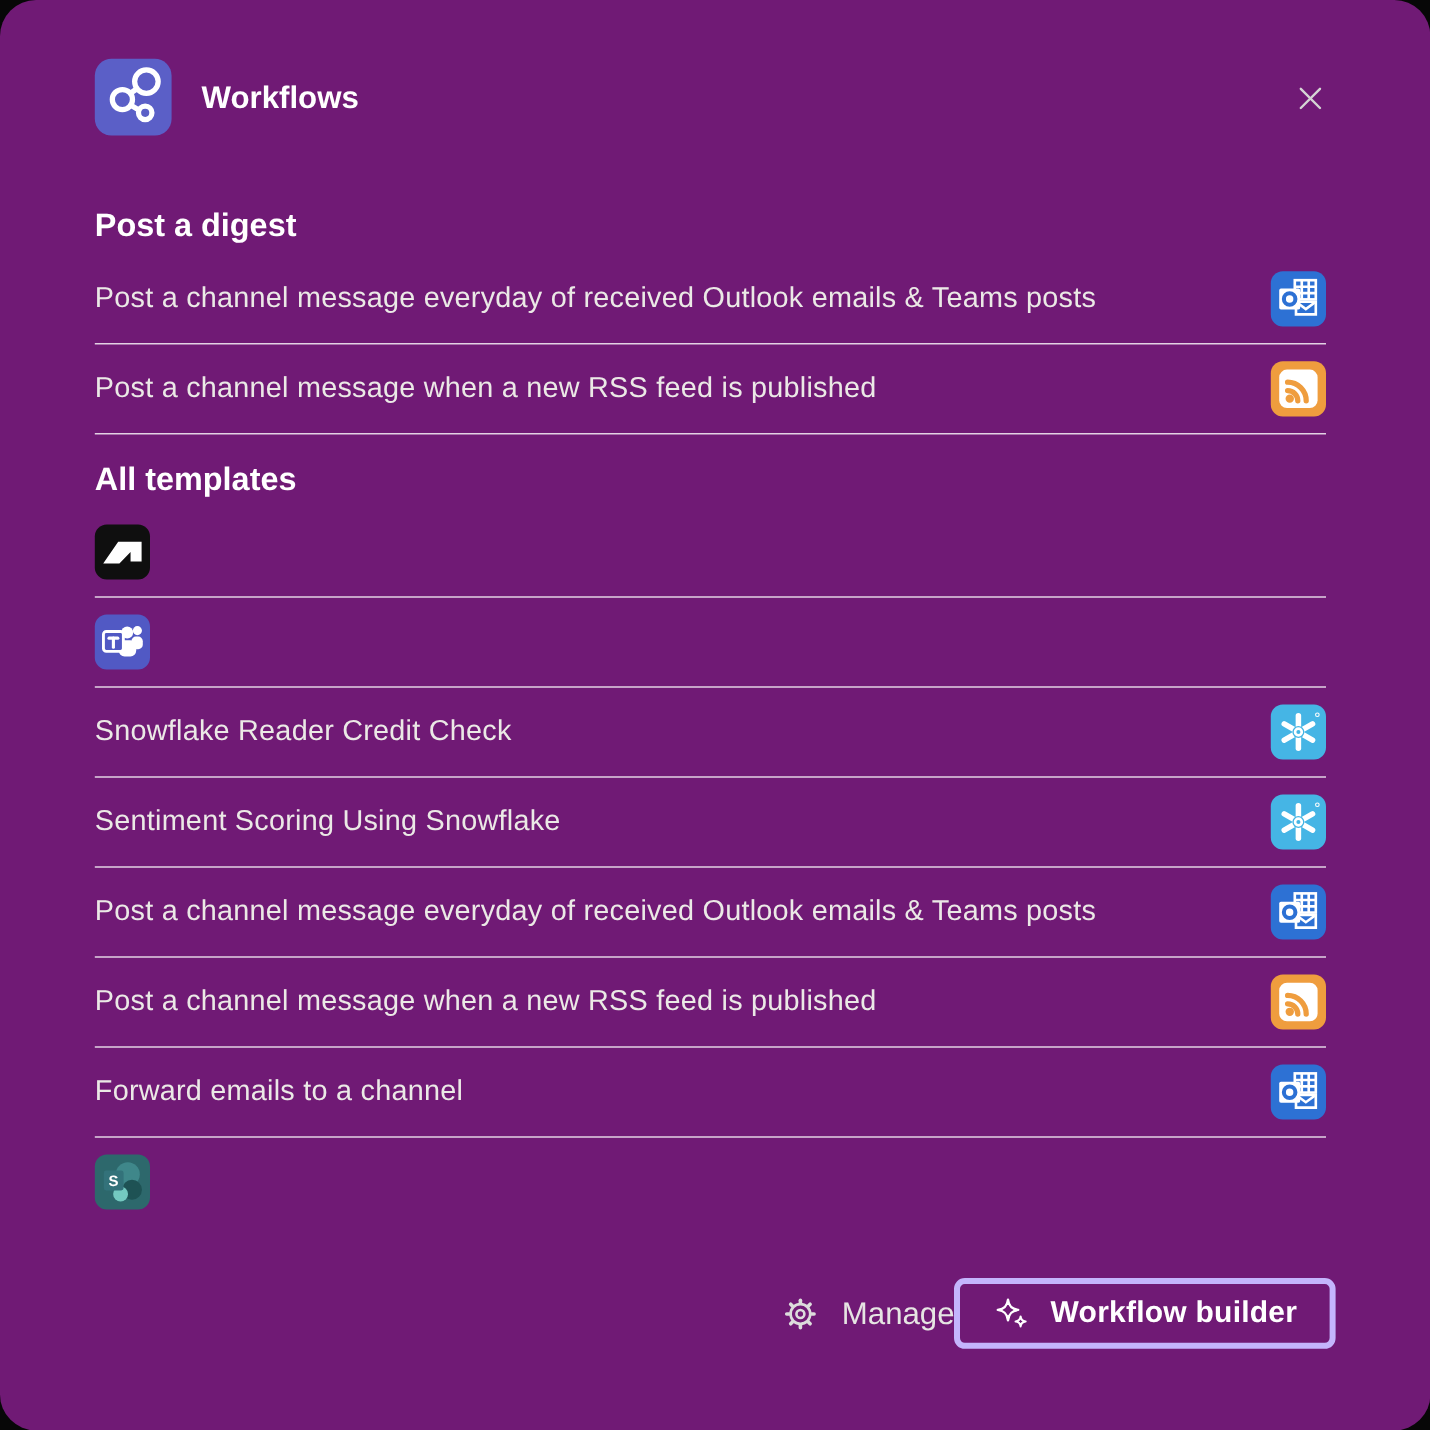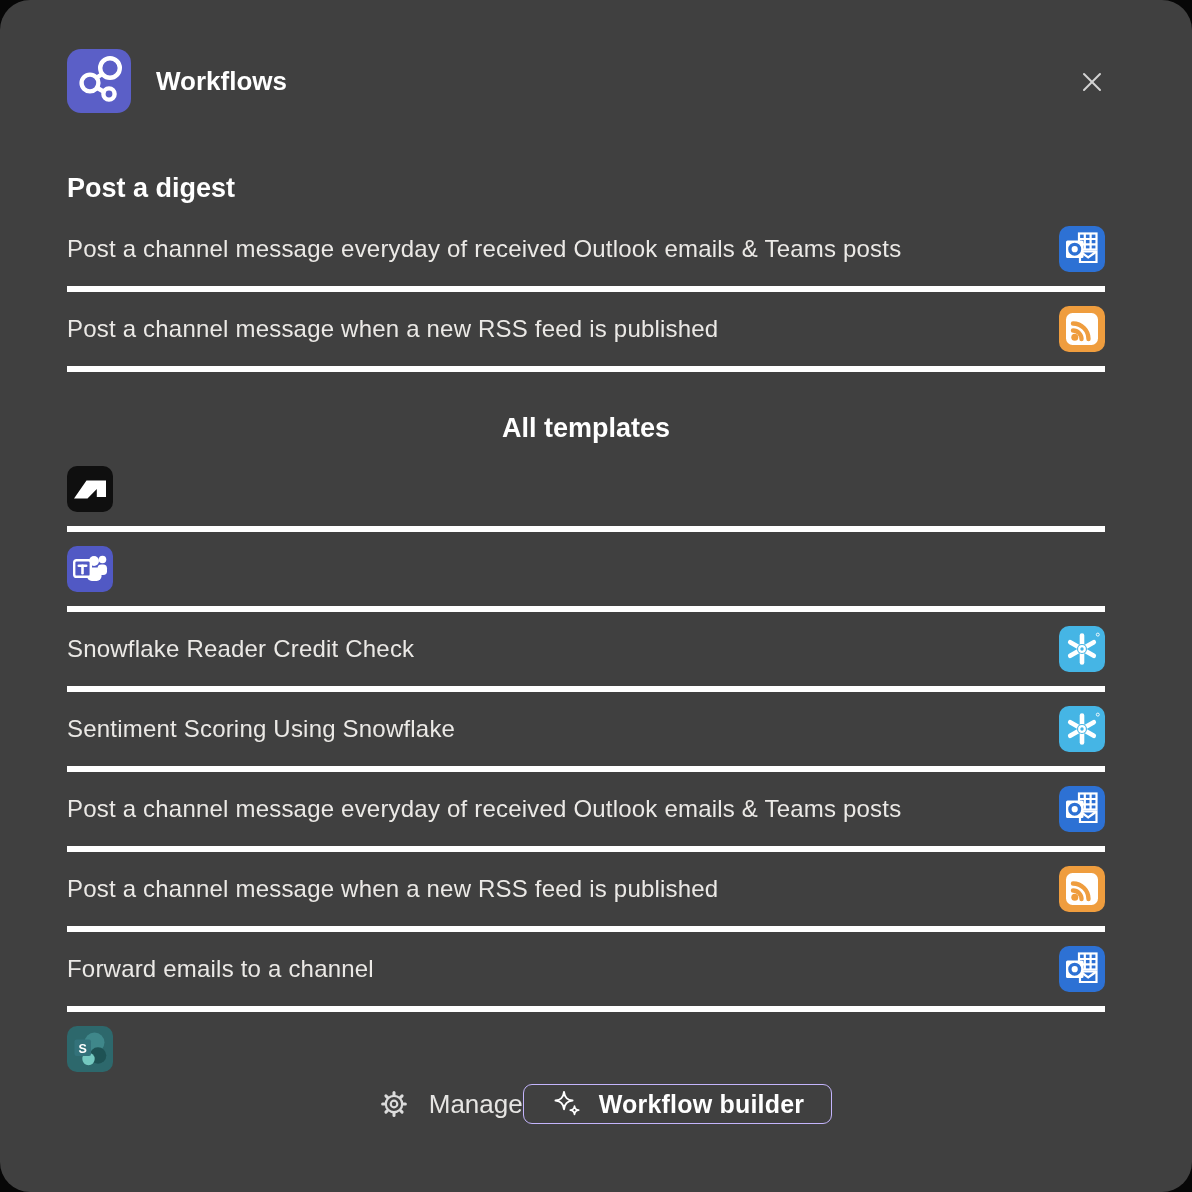--- a/index.html
+++ b/index.html
@@ -1,48 +1,48 @@
 <!DOCTYPE html>
 <html><head>
 <meta charset="utf-8">
 <style>
   html,body{margin:0;padding:0;background:#070707;}
   body{width:1192px;height:1192px;font-family:"Liberation Sans",sans-serif;-webkit-font-smoothing:antialiased;}
-  .dialog{position:relative;box-sizing:border-box;width:1192px;height:1192px;background:#404040;border-radius:30px;padding-top:48px;overflow:hidden;}
+  .dialog{position:relative;box-sizing:border-box;width:1192px;height:1192px;background:#701a75;border-radius:30px;padding-top:48px;overflow:hidden;padding-left:12px;}
 
   
   .header{display:flex;align-items:center;padding:0 67px;height:66px;}
   .app-icon{width:64px;height:64px;border-radius:14px;background:#5b5fc7;display:flex;align-items:center;justify-content:center;flex:none;}
   .header-text{margin-left:25px;}
   .title{font-size:26px;font-weight:700;color:#ffffff;line-height:30px;}
   .subtitle{font-size:23px;color:#e4e3e1;margin-top:6px;line-height:26px;}
   .close-btn{position:absolute;top:62px;right:80px;width:40px;height:40px;background:none;border:none;padding:0;cursor:pointer;display:flex;align-items:center;justify-content:center;}
 
   
   .content{padding:0 87px 0 67px;}
   .section-heading{font-size:27px;font-weight:700;color:#ffffff;line-height:32px;}
   .s1 .section-heading{margin-top:58px;margin-bottom:8px;}
-  .s2 .section-heading{margin-top:40px;margin-bottom:8px;text-align:center;}
-  .row{height:74px;display:flex;align-items:center;justify-content:space-between;border-bottom:6px solid #ffffff;cursor:pointer;}
+  .s2 .section-heading{margin-top:21px;margin-bottom:8px;}
+  .row{height:74px;display:flex;align-items:center;justify-content:space-between;border-bottom:1px solid #ffffff;cursor:pointer;}
   .row.last{border-bottom:none;}
   .row-title{font-size:24px;color:#ebe9e6;letter-spacing:.2px;white-space:nowrap;overflow:hidden;padding-right:10px;}
   .tile{width:46px;height:46px;border-radius:10px;flex:none;display:flex;align-items:center;justify-content:center;overflow:hidden;}
   .tile.outlook{background:#2d71d4;}
   .tile.rss{background:#ef9d3e;}
   .tile.autodesk{background:#0f0f0f;}
   .tile.teams{background:#5159c4;}
   .tile.snowflake{background:#45b5e5;}
   .tile.sharepoint{background:#2d686c;}
   svg text{font-family:"Liberation Sans",sans-serif;}
 
   
-  .footer{position:absolute;left:67px;right:79px;bottom:68px;display:flex;align-items:center;justify-content:center;}
+  .footer{position:absolute;left:67px;right:79px;bottom:68px;display:flex;align-items:center;justify-content:flex-end;}
   .manage-btn{display:flex;align-items:center;gap:20px;margin-left:31px;background:none;border:none;padding:0;cursor:pointer;color:#e6e5e3;font-family:inherit;}
   .manage-label{font-size:26px;color:#e6e5e3;}
-  .builder-btn{display:flex;align-items:center;gap:16px;height:40px;padding:0 27px;background:transparent;border:1px solid #c4b5fd;border-radius:9px;cursor:pointer;color:#ffffff;font-family:inherit;}
+  .builder-btn{display:flex;align-items:center;gap:16px;height:59px;padding:0 27px;background:transparent;border:5px solid #c4b5fd;border-radius:9px;cursor:pointer;color:#ffffff;font-family:inherit;}
   .builder-label{font-size:25px;font-weight:700;color:#ffffff;letter-spacing:.2px;}
 </style>
 </head>
 <body>
 
 <div class="dialog">
 
   <div class="header">
     <div class="app-icon">
       <svg width="64" height="64" viewBox="0 0 64 64">

